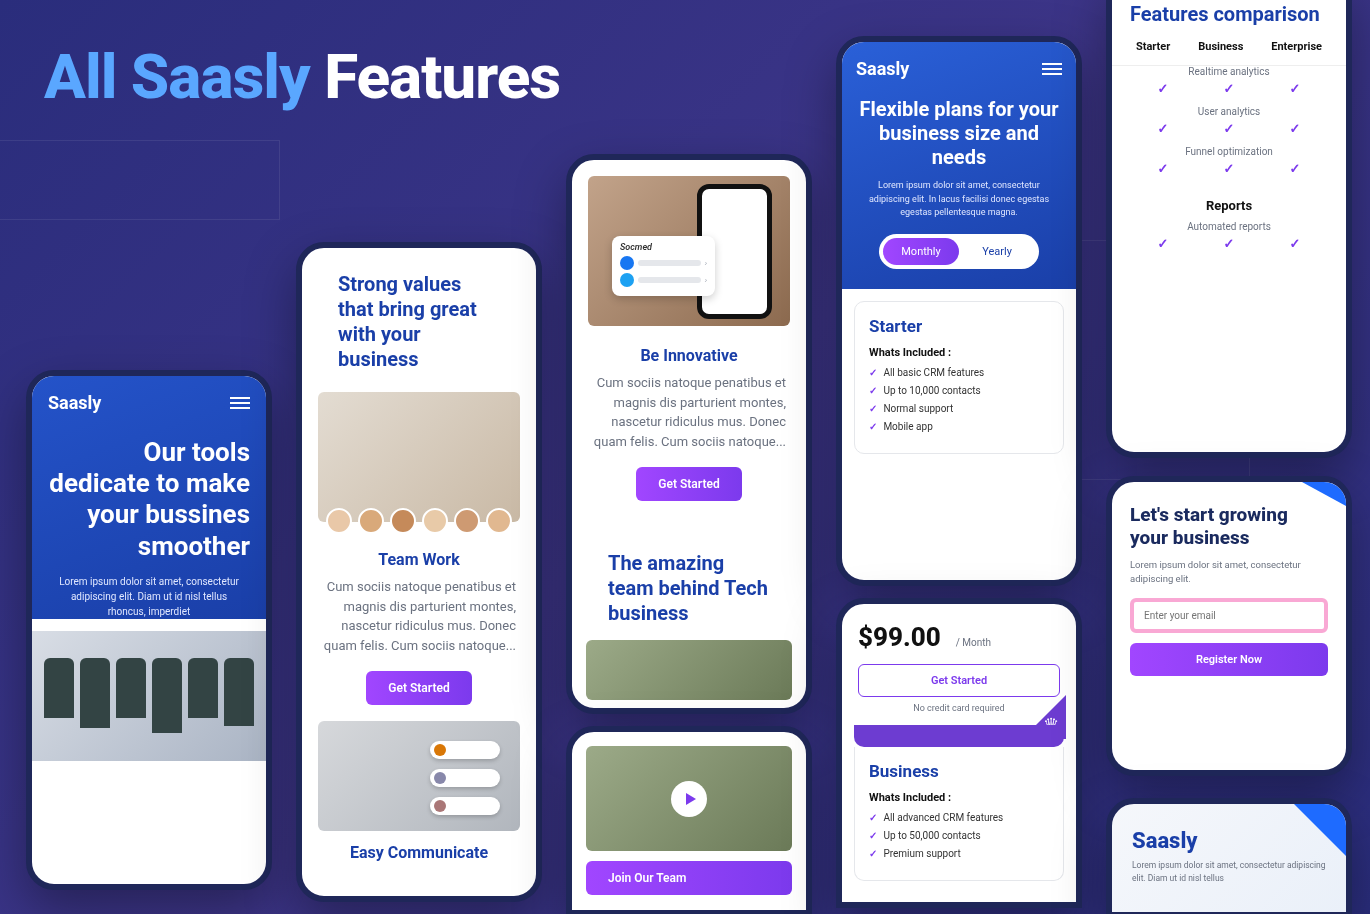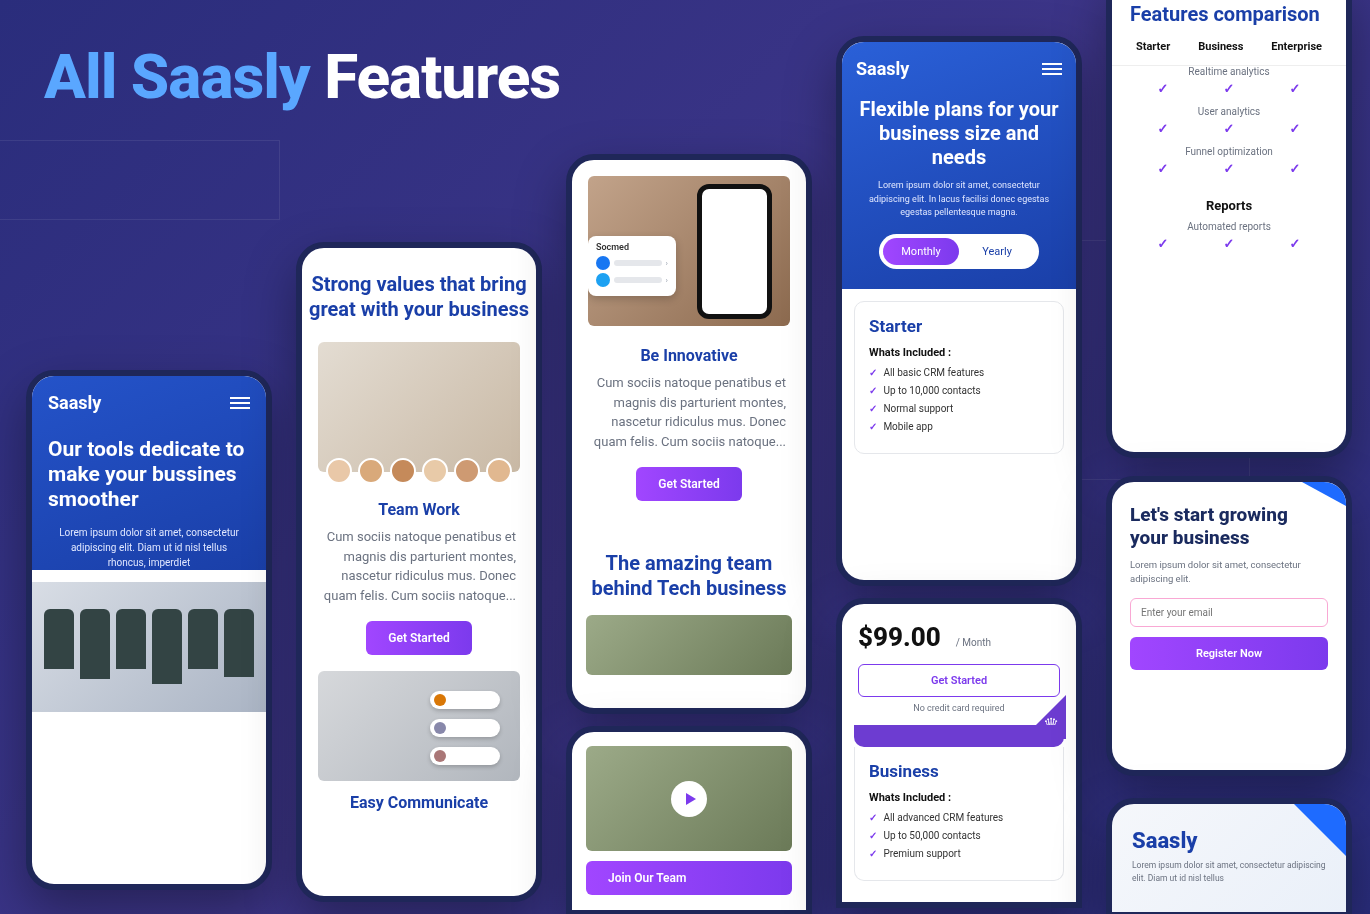--- a/index.html
+++ b/index.html
@@ -13,48 +13,48 @@
   .page-title .white { color: #fff; }
 
   .phone { position: absolute; background: #fff; border-radius: 28px; border: 6px solid #1f2759; box-shadow: 0 20px 50px rgba(0,0,0,0.35); overflow: hidden; }
 
   
   .ph1 { left: 26px; top: 370px; width: 246px; height: 520px; }
   .ph1-top { background: linear-gradient(160deg,#2453c9,#1a3fa8); color: #fff; padding: 16px 16px 0; }
   .brand { font-size: 18px; font-weight: 700; }
   .hamburger { float: right; }
   .ham-line { width: 20px; height: 2px; background: #fff; margin: 3px 0; }
-  .ph1-h { text-align: left; font-size: 21px; font-weight: 700; margin-top: 24px; line-height: 1.2; }
+  .ph1-h { text-align: right; font-size: 26px; font-weight: 700; margin-top: 24px; line-height: 1.2; }
   .ph1-p { text-align: center; font-size: 10px; line-height: 1.5; margin: 12px 10px; color: #e0e7ff; }
   .img-box { background: linear-gradient(135deg,#d8dde5,#aab4c4); height: 130px; display: flex; align-items: center; justify-content: center; position: relative; }
   .people-group { display:flex; gap:6px; }
   .person { width: 30px; height: 60px; background: #344; border-radius: 6px 6px 0 0; }
   .stat-card { background: #fff; margin: 0 14px; padding: 10px 14px 6px; border-radius: 8px 8px 0 0; position: relative; top: -10px; box-shadow: 0 4px 12px rgba(0,0,0,0.1); }
   .stat-num { font-size: 20px; font-weight: 800; color: #111; }
   .stat-label { font-size: 10px; color: #1a3fa8; font-weight: 600; margin-top: 2px; }
   .blue-tab { position:absolute; left:0; bottom:0; width:28px; height:24px; background:#1a7cff; border-radius:0 4px 0 0; }
 
   
   .ph2 { left: 296px; top: 242px; width: 246px; height: 660px; }
-  .ph2-h { color: #1a3fa8; font-size: 20px; font-weight: 700; text-align: center; padding: 24px 3px 10px; line-height: 1.25; }
+  .ph2-h { color: #1a3fa8; font-size: 20px; font-weight: 700; padding: 24px 36px 10px; line-height: 1.25; }
   .img-team { background: linear-gradient(135deg,#e3dcd2,#c9b9a5); margin: 10px 16px 0; height: 130px; border-radius: 6px; position: relative; }
   .avatars { display: flex; justify-content: center; gap: 6px; margin-top: -14px; position: relative; }
   .av { width: 26px; height: 26px; border-radius: 50%; background: #e9c8a8; border: 2px solid #fff; }
   .sec-title { color: #1a3fa8; font-size: 16px; font-weight: 700; text-align: center; margin-top: 16px; }
   .sec-p { color: #6b7280; font-size: 13px; text-align: right; padding: 8px 20px; line-height: 1.5; }
   .btn-purple { background: linear-gradient(90deg,#a146ff,#7c3aed); color: #fff; border: none; padding: 10px 22px; border-radius: 6px; font-size: 12px; font-weight: 600; display: block; margin: 8px auto 16px; cursor: pointer; }
   .img-comm { background: linear-gradient(135deg,#d6d8db,#b1b6bd); margin: 16px 16px 0; height: 110px; border-radius: 6px; position: relative; }
   .chat-bubble { position:absolute; background:#fff; width:70px; height:18px; border-radius:10px; right:20px; box-shadow:0 2px 4px rgba(0,0,0,.2); display:flex; align-items:center; padding:0 4px; }
   .chat-av { width:12px;height:12px;border-radius:50%;background:#d97706; }
 
   
   .ph3 { left: 566px; top: 154px; width: 246px; height: 560px; }
   .img-phone { background: linear-gradient(135deg,#c2a38a,#8c6a4f); margin: 16px 16px 0; height: 150px; border-radius: 6px; position: relative; overflow:hidden; }
   .mockup { position:absolute; right:18px; top:8px; width:75px; height:135px; background:#fff; border:5px solid #111; border-radius:12px; }
-  .socmed-card { position:absolute; left:0; top:60px; background:#fff; border-radius:8px; padding:6px 8px; width:88px; box-shadow:0 3px 8px rgba(0,0,0,.2); }
+  .socmed-card { position:absolute; left:24px; top:60px; background:#fff; border-radius:8px; padding:6px 8px; width:103px; box-shadow:0 3px 8px rgba(0,0,0,.2);font-style:italic; }
   .socmed-title { font-size:9px; font-weight:600; color:#333; margin-bottom:4px; }
   .soc-row { display:flex; align-items:center; gap:4px; margin-bottom:3px; }
   .soc-ico { width:14px;height:14px;border-radius:50%; }
   .soc-bar { flex:1; height:6px; background:#e5e7eb; border-radius:3px; }
   .soc-arr { font-size:8px; color:#9ca3af; }
   .ph3 .sec-title { margin-top: 20px; }
 
   
   .ph3b { left: 566px; top: 726px; width: 246px; height: 190px; border-radius: 28px 28px 0 0; }
   .img-groupphoto { background: linear-gradient(135deg,#9caa88,#6b7a58); margin: 14px 14px 0; height: 105px; border-radius: 6px; display:flex; align-items:center; justify-content:center; position:relative; }
@@ -97,21 +97,21 @@
   .comp-row { }
   .comp-label { font-size: 10px; color: #6b7280; text-align: center; padding-bottom: 4px; }
   .comp-checks { display: flex; justify-content: space-around; padding: 0 18px 10px; color: #7c3aed; font-size: 13px; font-weight: 900; }
 
   
   .ph6 { left: 1106px; top: 476px; width: 246px; height: 300px; }
   .ph6-white { padding: 22px 18px 14px; position: relative; }
   .blue-tri { position:absolute; right:0; top:0; width:44px; height:24px; background:#1e6bff; clip-path: polygon(100% 0, 100% 100%, 0 0); }
   .ph6-h { color: #1a2a5e; font-size: 19px; font-weight: 800; line-height: 1.2; }
   .ph6-p { font-size: 9.5px; color: #6b7280; margin-top: 8px; line-height: 1.5; }
-  .email-input { width: 100%; border: 1px solid #f9a8d4; border-radius: 6px; padding: 8px 10px; font-size: 10px; margin-top: 12px; color: #9ca3af; }
+  .email-input { width: 100%; border: 4px solid #f9a8d4; border-radius: 6px; padding: 8px 10px; font-size: 10px; margin-top: 12px; color: #9ca3af; }
   .btn-purple.reg { width: 100%; margin: 10px 0 0; padding: 10px; font-size: 11px; }
 
   
   .ph7 { left: 1106px; top: 798px; width: 246px; height: 120px; border-radius: 28px 28px 0 0; background: linear-gradient(135deg,#f5f7fb,#eaf0f9); }
   .ph7 .brand7 { color: #1a3fa8; font-size: 22px; font-weight: 800; padding: 24px 20px 6px; }
   .ph7-p { font-size: 8.5px; color: #6b7280; padding: 0 20px; line-height: 1.5; }
   .blue-corner { position:absolute; right:0; top:0; width:52px; height:52px; background:#1e6bff; clip-path: polygon(100% 0, 100% 100%, 0 0); }
 
   .flex-head { display:flex; justify-content:space-between; align-items:center; }
 </style>

